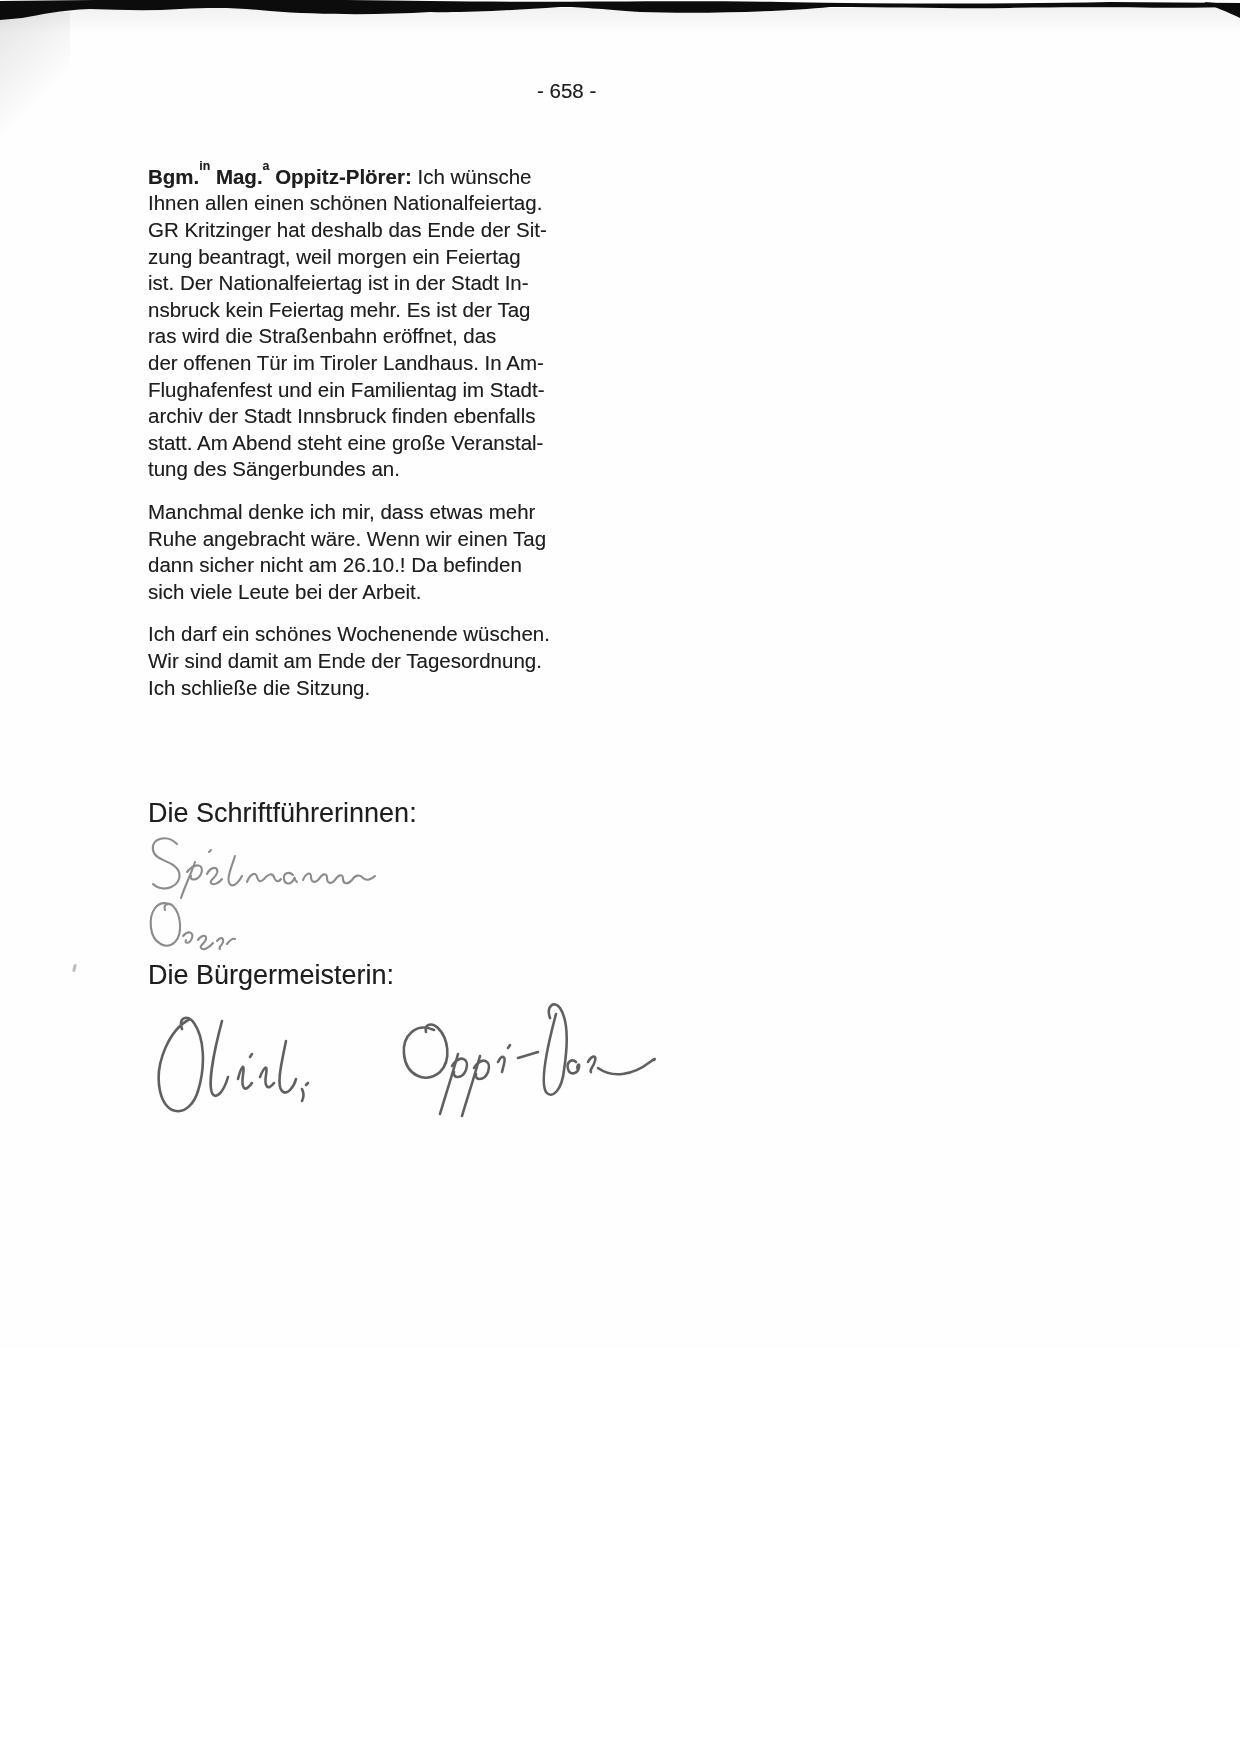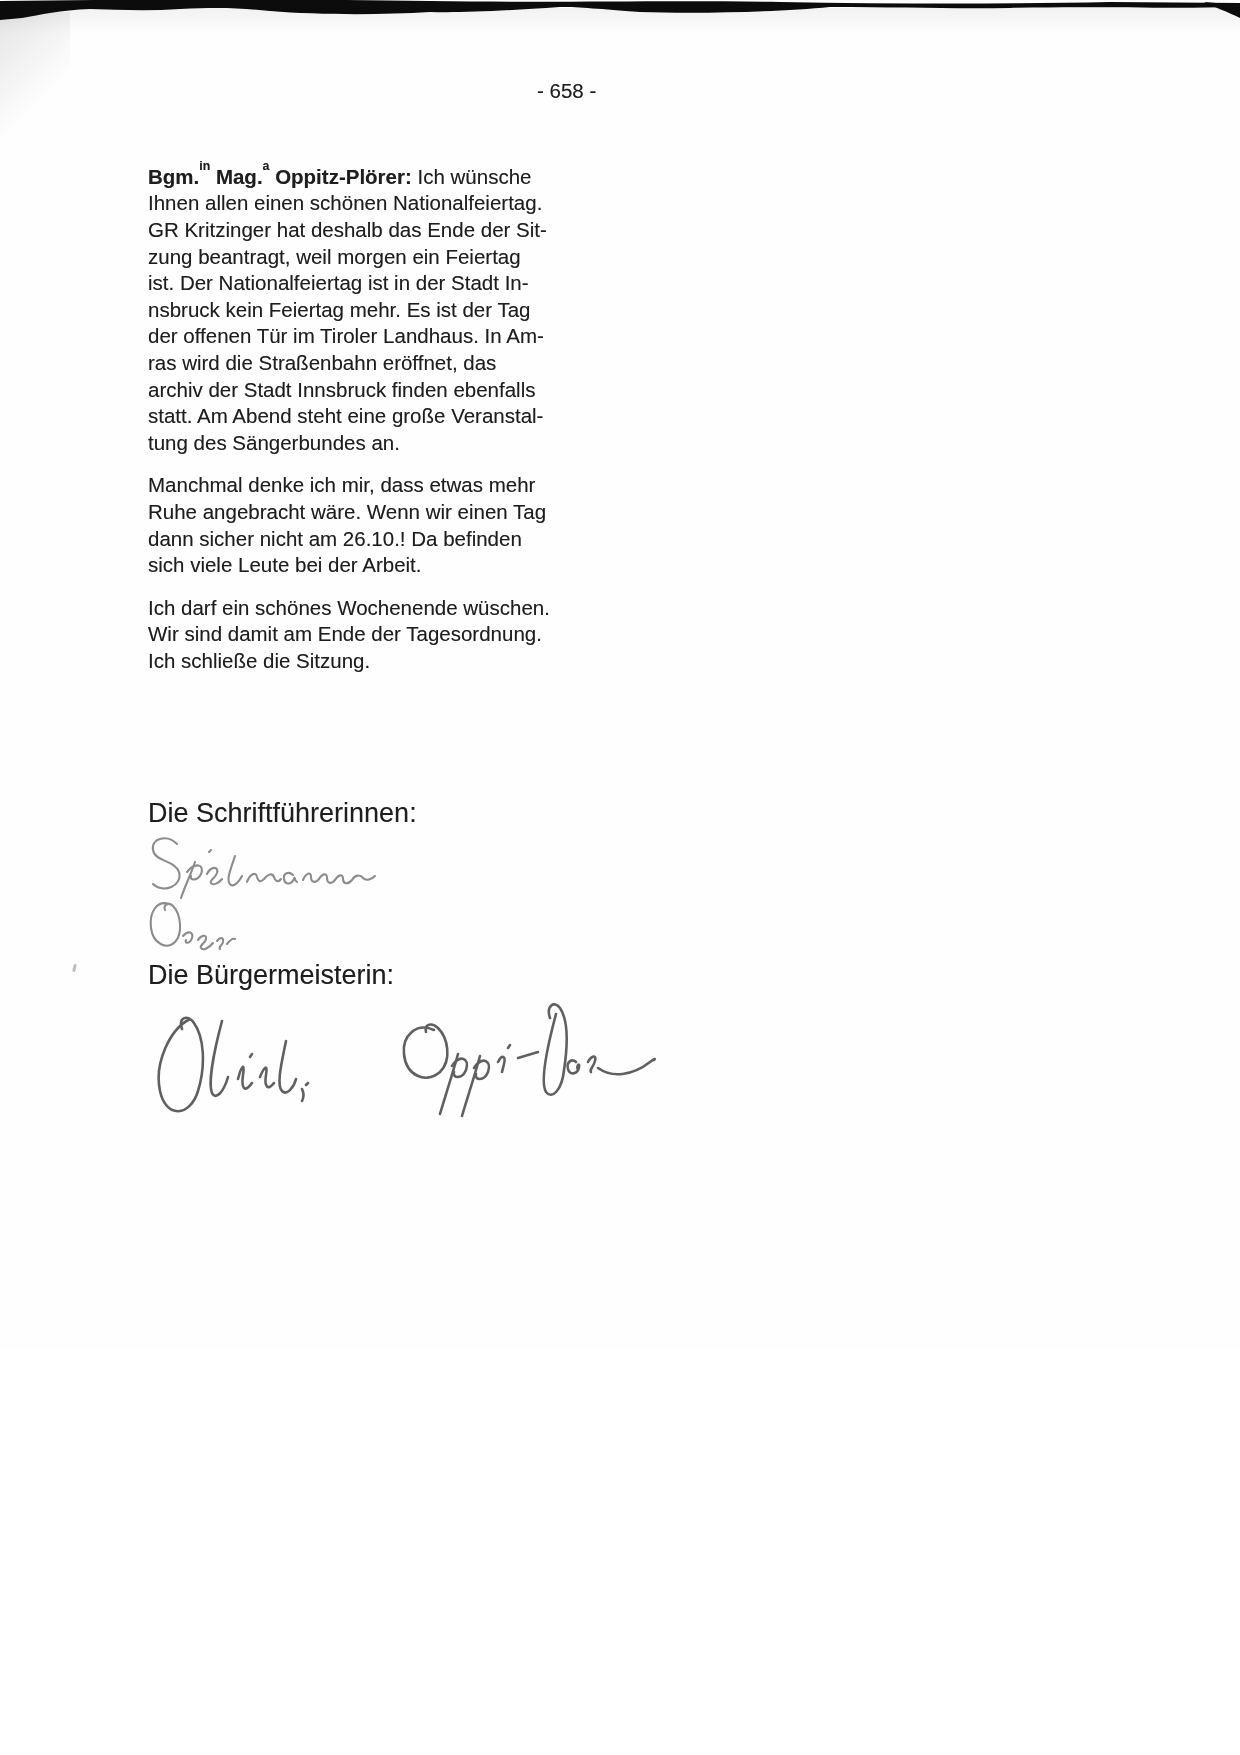--- a/index.html
+++ b/index.html
@@ -47,22 +47,23 @@
   <div class="page-number scan-soft">- 658 -</div>
 
   <div class="body-text scan-soft">
     <div class="para">
       <div class="line"><b><span>Bgm.</span><sup class="sc">in</sup><span> Mag.</span><sup class="sc">a</sup><span> Oppitz-Plörer:</span></b><span> Ich wünsche</span></div>
       <div class="line">Ihnen allen einen schönen Nationalfeiertag.</div>
       <div class="line">GR Kritzinger hat deshalb das Ende der Sit-</div>
       <div class="line">zung beantragt, weil morgen ein Feiertag</div>
       <div class="line">ist. Der Nationalfeiertag ist in der Stadt In-</div>
       <div class="line">nsbruck kein Feiertag mehr. Es ist der Tag</div>
+      <div class="line">ras wird die Straßenbahn eröffnet, das</div>
       <div class="line">der offenen Tür im Tiroler Landhaus. In Am-</div>
-      <div class="line">ras wird die Straßenbahn eröffnet, das</div>
+      <div class="line">Flughafenfest und ein Familientag im Stadt-</div>
       <div class="line">archiv der Stadt Innsbruck finden ebenfalls</div>
       <div class="line">statt. Am Abend steht eine große Veranstal-</div>
       <div class="line">tung des Sängerbundes an.</div>
     </div>
     <div class="para">
       <div class="line">Manchmal denke ich mir, dass etwas mehr</div>
       <div class="line">Ruhe angebracht wäre. Wenn wir einen Tag</div>
       <div class="line">dann sicher nicht am 26.10.! Da befinden</div>
       <div class="line">sich viele Leute bei der Arbeit.</div>
     </div>

